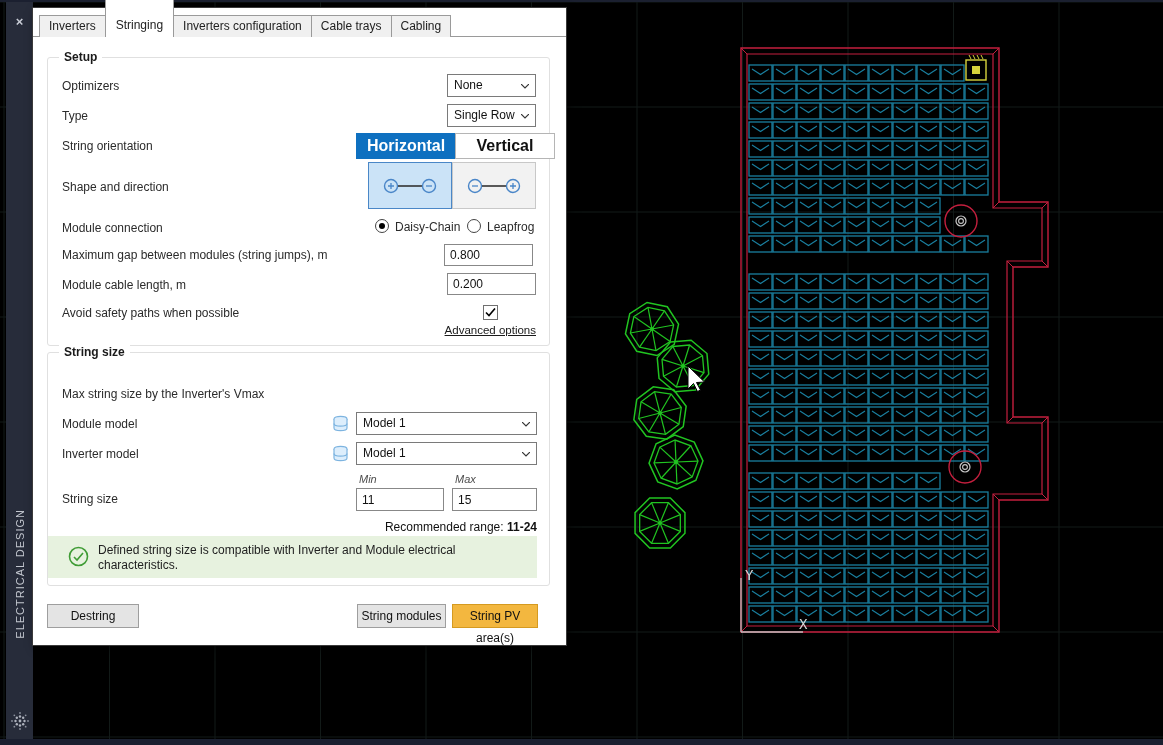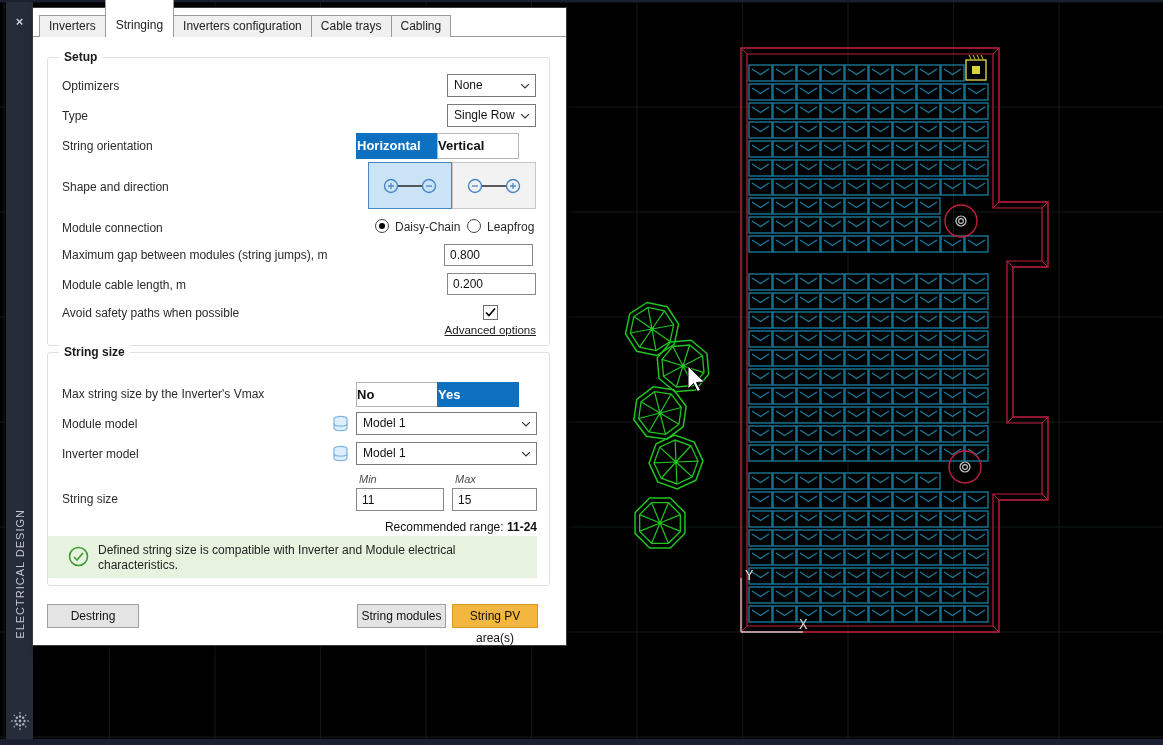--- a/index.html
+++ b/index.html
@@ -28,21 +28,21 @@
   .gbox{position:absolute;border:1px solid #e0e0e0;border-radius:3px;}
   .glabel{position:absolute;background:#fff;padding:0 5px;font-weight:bold;font-size:12px;
     transform:translateY(-50%);}
   .lbl{position:absolute;transform:translateY(-50%);white-space:nowrap;color:#2b2b2b;}
   .dd{position:absolute;border:1px solid #7a7a7a;background:#fff;height:23px;
     line-height:21px;padding-left:6px;font-size:12px;color:#111;}
   .dd .chev{position:absolute;right:6px;top:9px;}
   .inp{position:absolute;border:1px solid #888;background:#fff;height:22px;
     font-family:"Liberation Sans",sans-serif;font-size:12px;color:#111;padding-left:5px;outline:none;}
   .seg{position:absolute;display:flex;}
-  .segbtn{width:82px;text-align:left;font-weight:bold;font-size:13px;background:#fff;
+  .segbtn{width:100px;text-align:center;font-weight:bold;font-size:16px;background:#fff;
     border:1px solid #b5b5b5;color:#111;}
   .segbtn.sel{background:#0e70c0;border-color:#0e70c0;color:#fff;}
   .shapebtn{position:absolute;width:84px;height:47px;display:flex;align-items:center;
     justify-content:center;background:#f2f2f2;border:1px solid #c8c8c8;}
   .shapebtn.sel{background:#cbe3f7;border:1px solid #4a87c7;}
   .radio{position:absolute;width:14px;height:14px;border:1px solid #444;border-radius:50%;background:#fff;}
   .radio.sel::after{content:"";position:absolute;left:3px;top:3px;width:6px;height:6px;
     border-radius:50%;background:#000;}
   .checkbox{position:absolute;width:15px;height:15px;border:1px solid #707070;background:#fff;
     display:flex;align-items:center;justify-content:center;}
@@ -830,24 +830,20 @@
     <svg width="11" height="9">
         <path d="M1 4.5l3 3 6-7" fill="none" stroke="#000" stroke-width="1.6"></path>
       </svg>
   </div>
   <div class="link" style="right:30px;top:316px;">Advanced options</div>
 
   <div class="gbox" style="left:14px;top:344px;width:503px;height:234px;"></div>
   <div class="glabel" style="left:26px;top:344px;">String size</div>
 
   <div class="lbl" style="left:29px;top:386px;">Max string size by the Inverter's Vmax</div>
-  <div class="seg" style="left:323px;top:374px;">
-    <div class="segbtn" style="height:25px;line-height:23px;">No</div>
-    <div class="segbtn sel" style="height:25px;line-height:23px;margin-left:-1px;">Yes</div>
-  </div>
 
   <div class="lbl" style="left:29px;top:416px;">Module model</div>
   <svg class="dbicon" style="left:299px;top:407px;" width="17" height="17">
     <ellipse cx="8.5" cy="4" rx="6.5" ry="2.6" fill="#ddeefc" stroke="#7db4e0" stroke-width="1.2"></ellipse>
     <path d="M2 4v9c0 1.4 2.9 2.6 6.5 2.6s6.5-1.2 6.5-2.6V4" fill="#ddeefc" stroke="#7db4e0" stroke-width="1.2"></path>
     <path d="M2 8.5c0 1.4 2.9 2.6 6.5 2.6s6.5-1.2 6.5-2.6" fill="none" stroke="#7db4e0" stroke-width="1.2"></path>
   </svg>
   <div class="dd" style="left:323px;top:404px;width:181px;">
     <span>Model 1</span>
     <svg class="chev" width="8" height="5">

